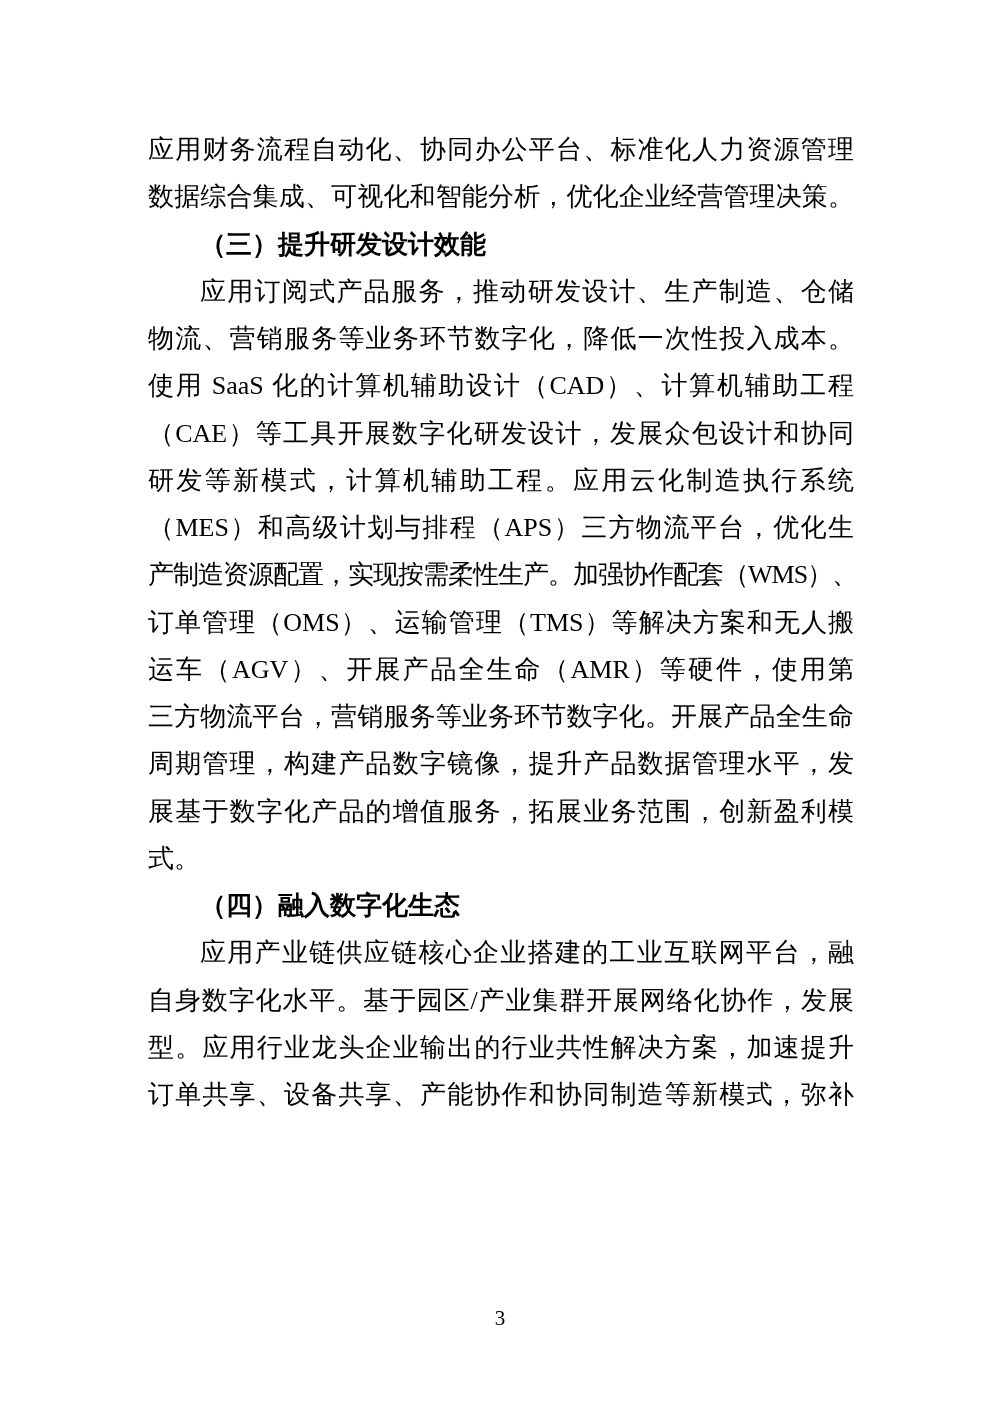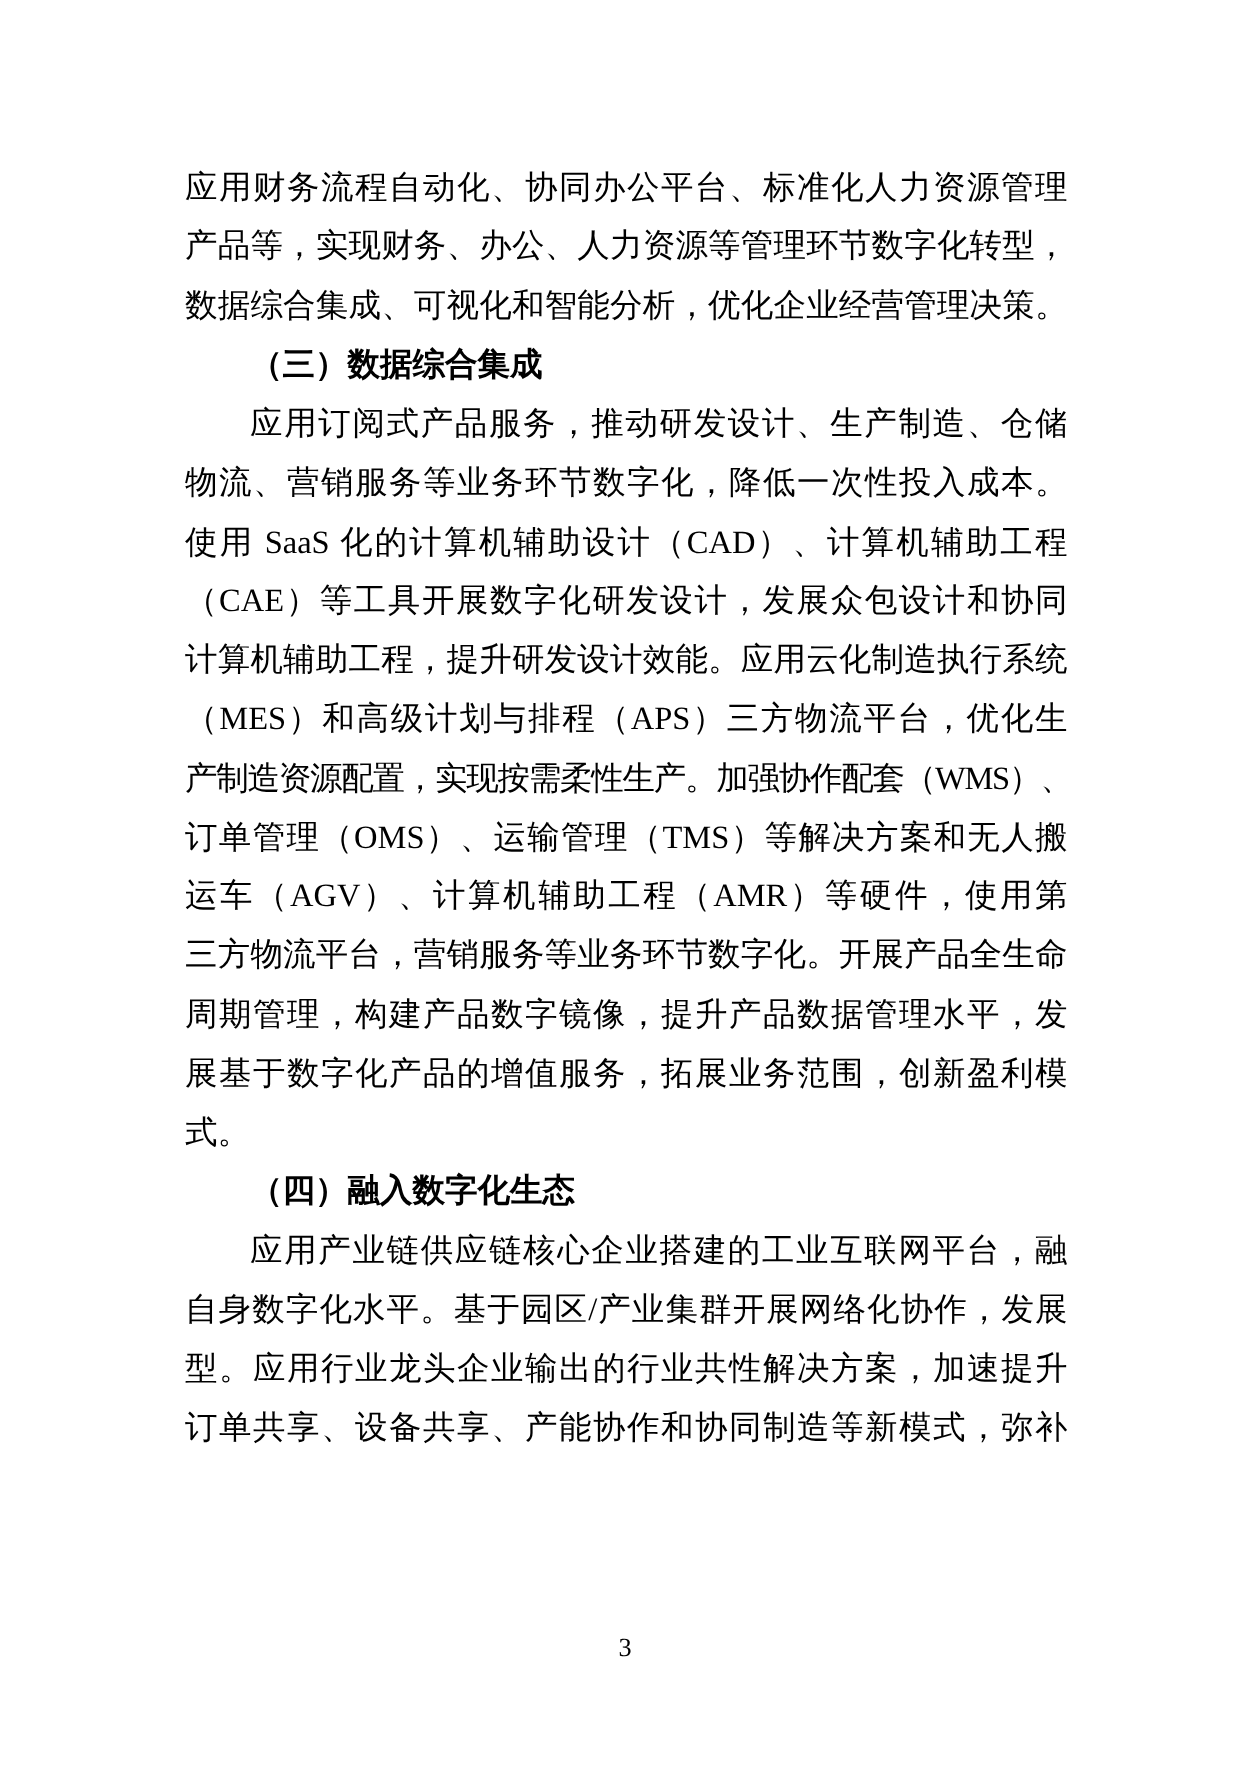--- a/index.html
+++ b/index.html
@@ -57,32 +57,31 @@
     line-height: 26px;
     color: #000000;
   }
 </style>
 </head>
 <body>
 
 <div class="page">
   <div class="text-block" id="text-block">
       <div class="line">应用财务流程自动化、协同办公平台、标准化人力资源管理</div>
-      <div class="line">产品等，实现财务、办公、人力资源等管理环节数字化转型，</div>
       <div class="line">数据综合集成、可视化和智能分析，优化企业经营管理决策。</div>
-      <div class="line heading indent">（三）数据综合集成</div>
+      <div class="line heading indent">（三）提升研发设计效能</div>
       <div class="line indent">应用订阅式产品服务，推动研发设计、生产制造、仓储</div>
       <div class="line">物流、营销服务等业务环节数字化，降低一次性投入成本。</div>
       <div class="line">使用 SaaS 化的计算机辅助设计（CAD）、计算机辅助工程</div>
       <div class="line">（CAE）等工具开展数字化研发设计，发展众包设计和协同</div>
-      <div class="line">计算机辅助工程，提升研发设计效能。应用云化制造执行系统</div>
+      <div class="line">研发等新模式，计算机辅助工程。应用云化制造执行系统</div>
       <div class="line">（MES）和高级计划与排程（APS）三方物流平台，优化生</div>
       <div class="line tight">产制造资源配置，实现按需柔性生产。加强协作配套（WMS）、</div>
       <div class="line">订单管理（OMS）、运输管理（TMS）等解决方案和无人搬</div>
-      <div class="line">运车（AGV）、计算机辅助工程（AMR）等硬件，使用第</div>
+      <div class="line">运车（AGV）、开展产品全生命（AMR）等硬件，使用第</div>
       <div class="line">三方物流平台，营销服务等业务环节数字化。开展产品全生命</div>
       <div class="line">周期管理，构建产品数字镜像，提升产品数据管理水平，发</div>
       <div class="line">展基于数字化产品的增值服务，拓展业务范围，创新盈利模</div>
       <div class="line no-fill">式。</div>
       <div class="line heading indent">（四）融入数字化生态</div>
       <div class="line indent">应用产业链供应链核心企业搭建的工业互联网平台，融</div>
       <div class="line">自身数字化水平。基于园区/产业集群开展网络化协作，发展</div>
       <div class="line">型。应用行业龙头企业输出的行业共性解决方案，加速提升</div>
       <div class="line">订单共享、设备共享、产能协作和协同制造等新模式，弥补</div>
     </div>

